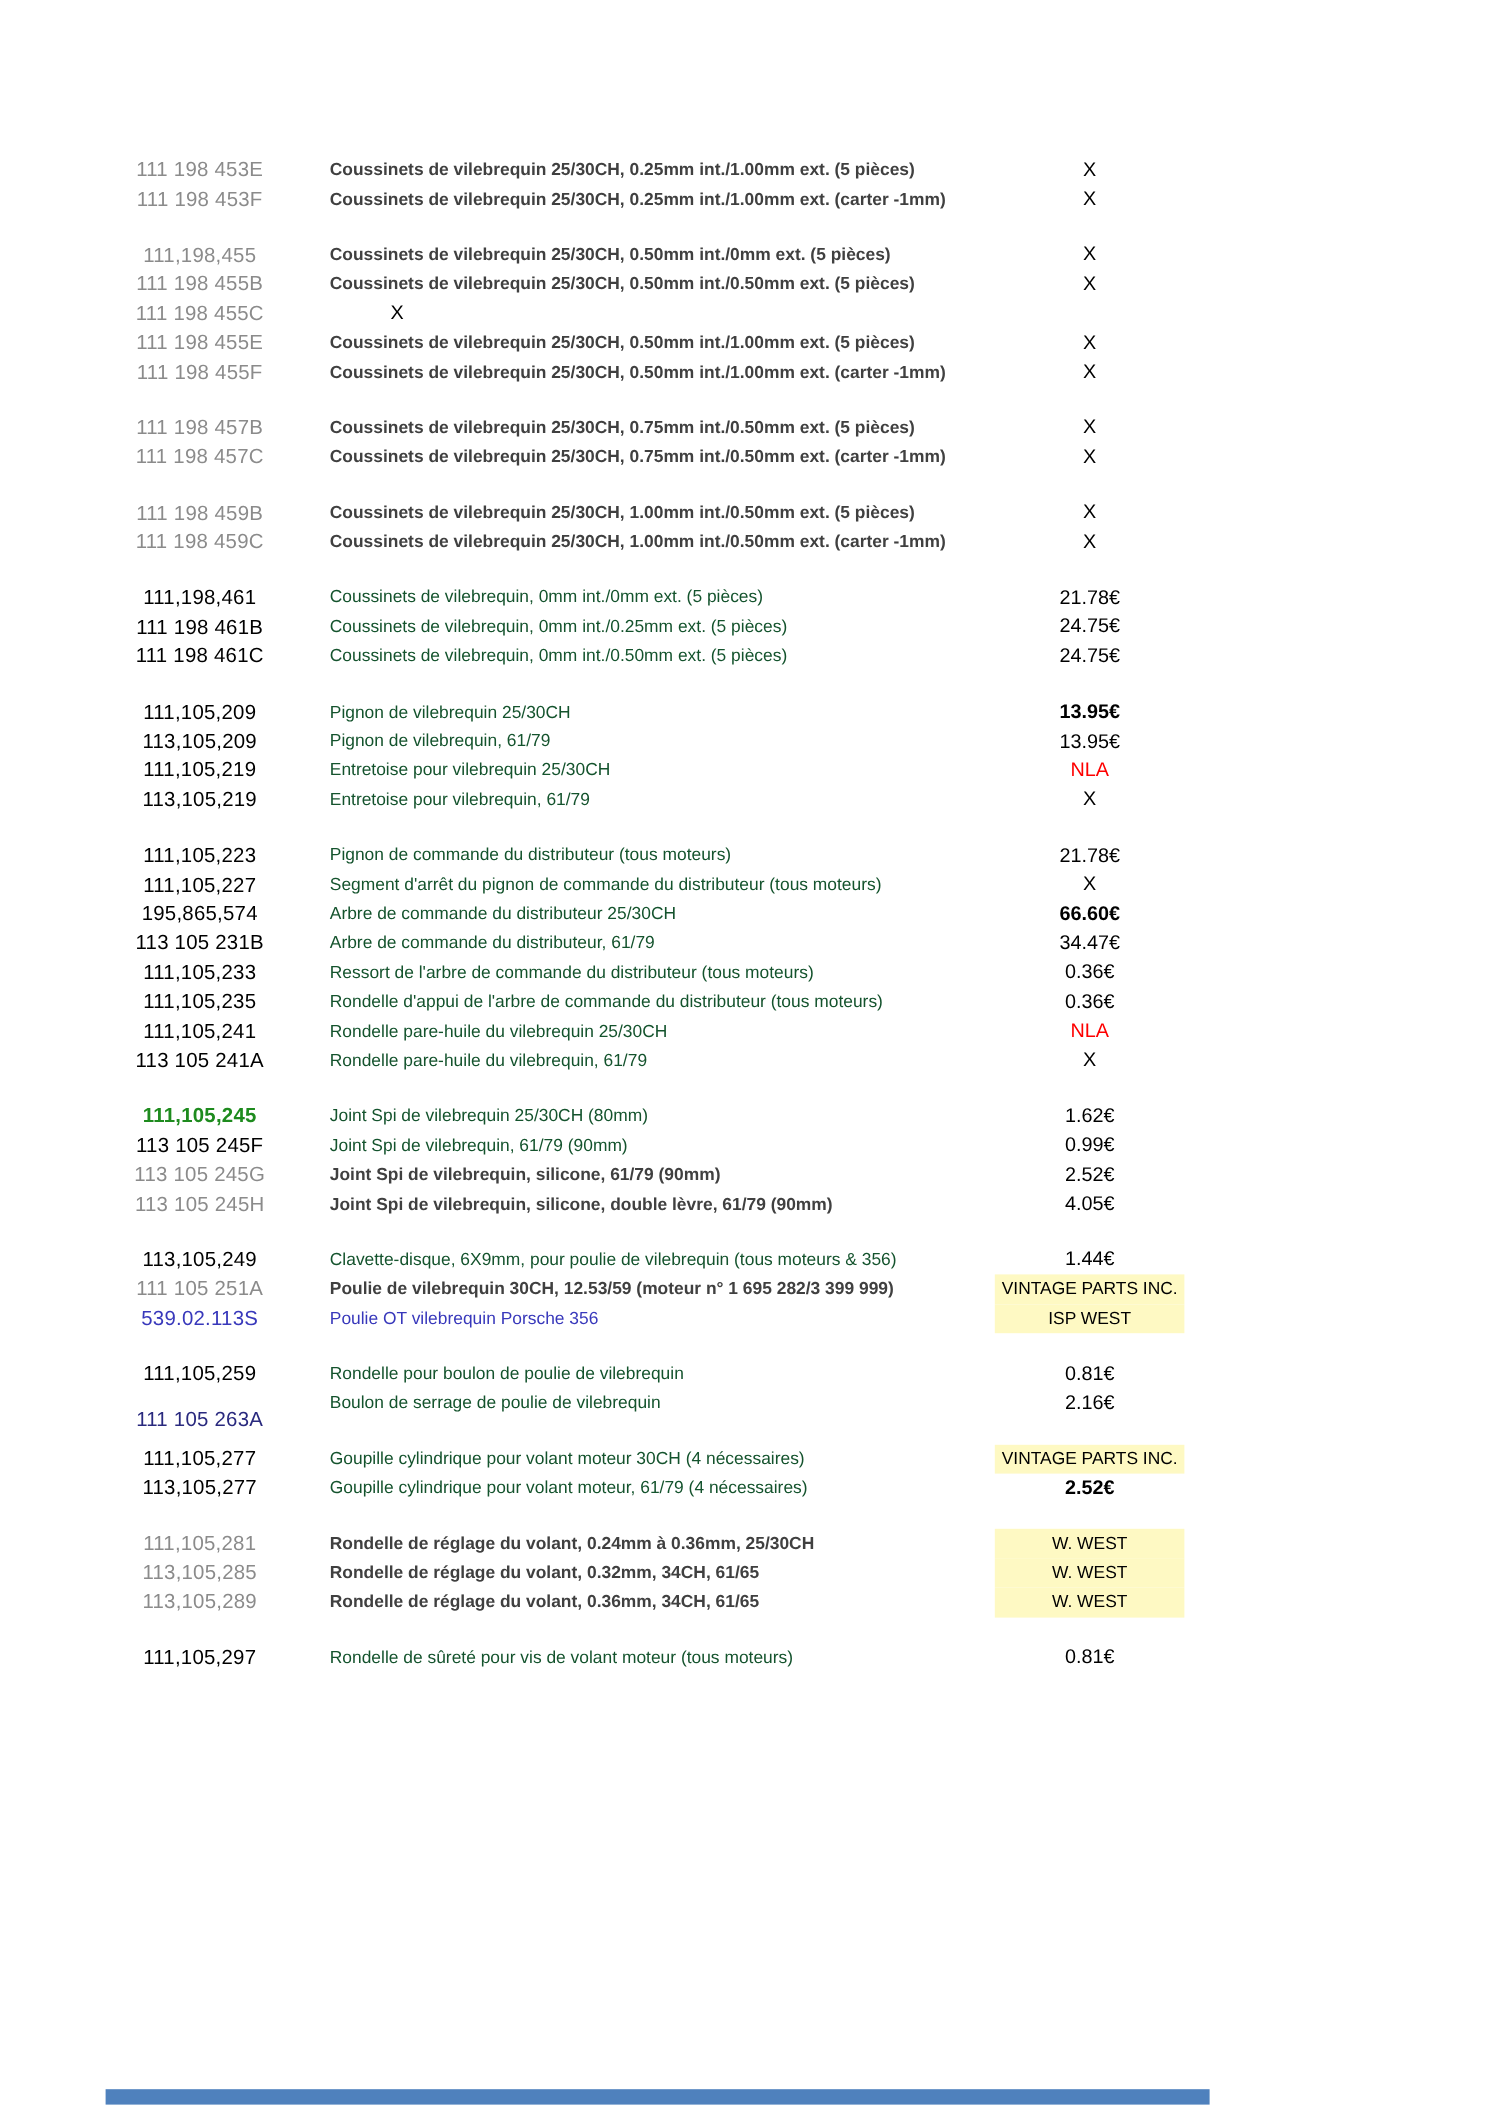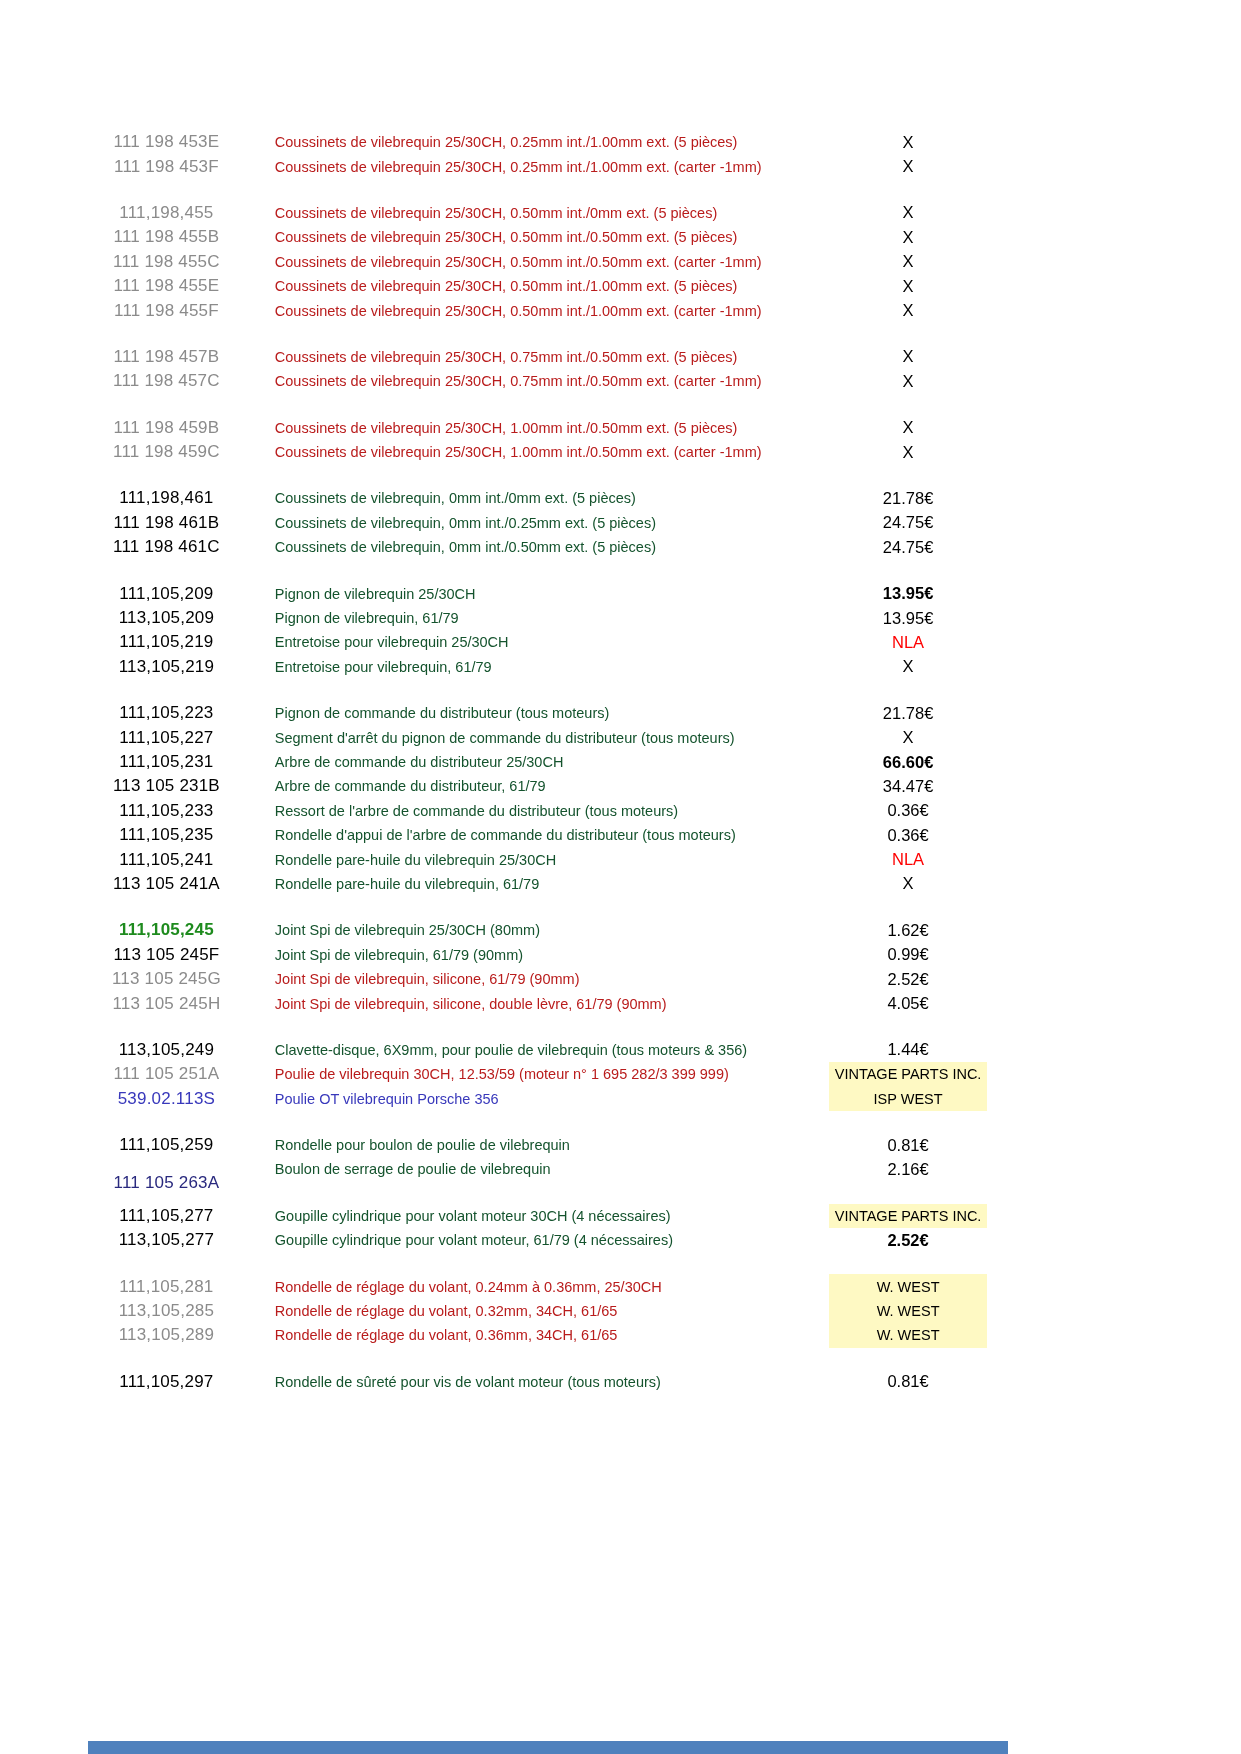--- a/index.html
+++ b/index.html
@@ -24,21 +24,21 @@
     display:flex; align-items:center; justify-content:center;
     font-size:16.5px; white-space:nowrap;
   }
   
   .part-gray  { color:#8b8b8b; }
   .part-black { color:#000000; }
   .part-green { color:#1e8b1e; font-weight:bold; }
   .part-blue  { color:#3838bb; }
   .part-navy  { color:#29297e;margin-top:28px; }
   
-  .desc-gray  { color:#b91c1c; }
+  .desc-gray  { color:#404040;font-weight:bold; }
   .desc-black { color:#14532d; }
   .desc-blue  { color:#3838bb; }
   
   .price-plain { color:#000000; }
   .price-bold  { color:#000000; font-weight:bold; }
   .price-nla   { color:#fe0000; font-weight:normal; }
   .price-vendor{ color:#000000; background:#fef9c3; font-size:14.5px; }
   .footer-bar {
     position:absolute; left:88px; top:1741px; width:920px; height:13px;
     background:#4f81bd;
@@ -64,21 +64,20 @@
         <div class="cell-desc desc-gray">Coussinets de vilebrequin 25/30CH, 0.50mm int./0mm ext. (5 pièces)</div>
         <div class="cell-price price-plain">X</div>
       </div>
       <div class="row">
         <div class="cell-part part-gray">111 198 455B</div>
         <div class="cell-desc desc-gray">Coussinets de vilebrequin 25/30CH, 0.50mm int./0.50mm ext. (5 pièces)</div>
         <div class="cell-price price-plain">X</div>
       </div>
       <div class="row">
         <div class="cell-part part-gray">111 198 455C</div>
-        <div class="cell-desc desc-gray">Coussinets de vilebrequin 25/30CH, 0.50mm int./0.50mm ext. (carter -1mm)</div>
         <div class="cell-price price-plain">X</div>
       </div>
       <div class="row">
         <div class="cell-part part-gray">111 198 455E</div>
         <div class="cell-desc desc-gray">Coussinets de vilebrequin 25/30CH, 0.50mm int./1.00mm ext. (5 pièces)</div>
         <div class="cell-price price-plain">X</div>
       </div>
       <div class="row">
         <div class="cell-part part-gray">111 198 455F</div>
         <div class="cell-desc desc-gray">Coussinets de vilebrequin 25/30CH, 0.50mm int./1.00mm ext. (carter -1mm)</div>
@@ -143,21 +142,21 @@
         <div class="cell-part part-black">111,105,223</div>
         <div class="cell-desc desc-black">Pignon de commande du distributeur (tous moteurs)</div>
         <div class="cell-price price-plain">21.78€</div>
       </div>
       <div class="row">
         <div class="cell-part part-black">111,105,227</div>
         <div class="cell-desc desc-black">Segment d'arrêt du pignon de commande du distributeur (tous moteurs)</div>
         <div class="cell-price price-plain">X</div>
       </div>
       <div class="row">
-        <div class="cell-part part-black">111,105,231</div>
+        <div class="cell-part part-black">195,865,574</div>
         <div class="cell-desc desc-black">Arbre de commande du distributeur 25/30CH</div>
         <div class="cell-price price-bold">66.60€</div>
       </div>
       <div class="row">
         <div class="cell-part part-black">113 105 231B</div>
         <div class="cell-desc desc-black">Arbre de commande du distributeur, 61/79</div>
         <div class="cell-price price-plain">34.47€</div>
       </div>
       <div class="row">
         <div class="cell-part part-black">111,105,233</div>

